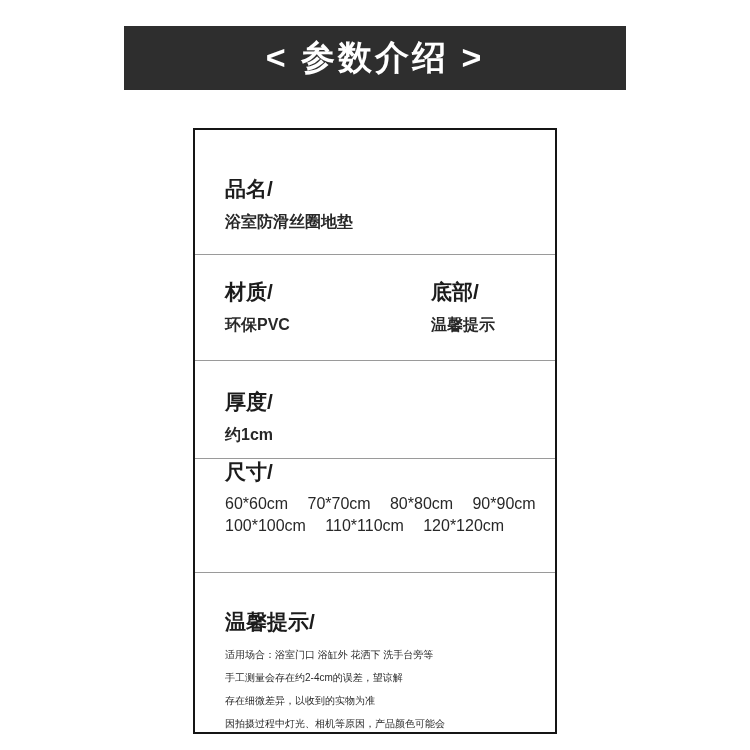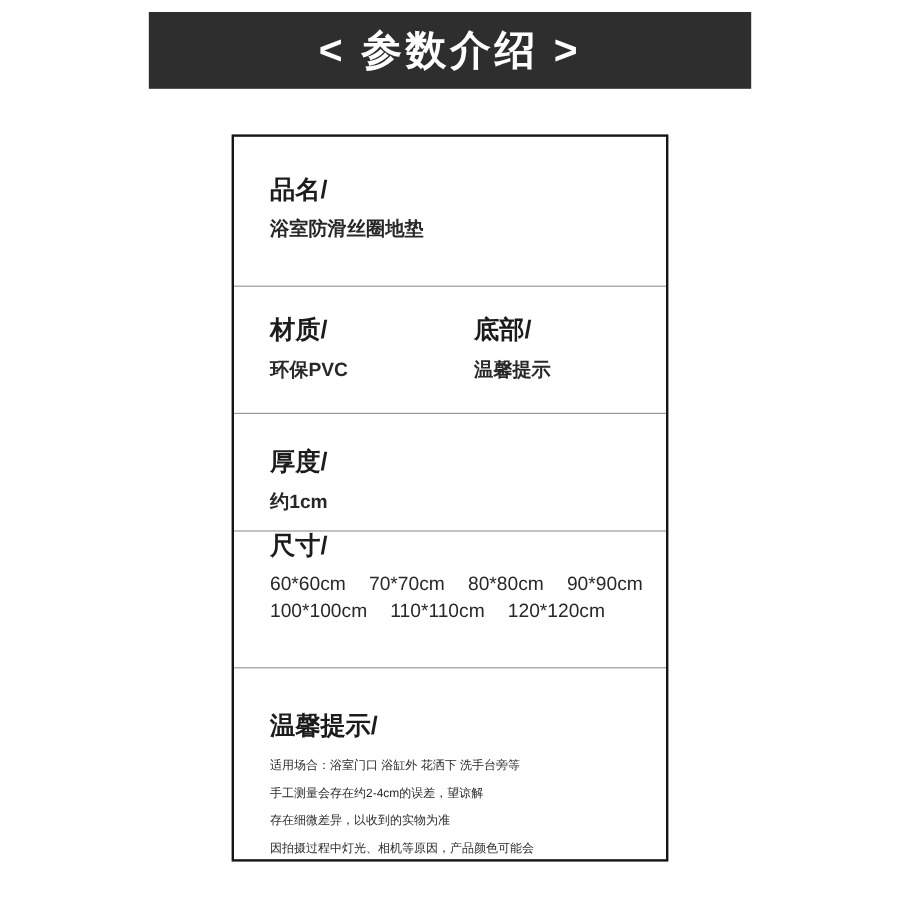--- a/index.html
+++ b/index.html
@@ -11,21 +11,21 @@
     width: 750px;
     height: 750px;
     font-family: "Liberation Sans", "DejaVu Sans", sans-serif;
     color: #222222;
     overflow: hidden;
   }
   
   .banner {
     width: 502px;
     height: 64px;
-    margin: 10px auto 0 auto;
+    margin: 26px auto 0 auto;
     background: #2e2e2e;
     display: flex;
     align-items: center;
     justify-content: center;
   }
   .banner-title {
     color: #ffffff;
     font-size: 34px;
     font-weight: 700;
     letter-spacing: 3px;
@@ -38,22 +38,23 @@
     border: 2px solid #151515;
     box-sizing: border-box;
     background: #ffffff;
   }
   .row {
     box-sizing: border-box;
     padding: 0 16px 0 30px;
   }
   .row + .row {
     border-top: 1px solid #9a9a9a;
+    gap: 36px;
   }
-  .row-pinming { height: 124px; padding-top: 32px; }
+  .row-pinming { height: 124px; padding-top: 46px; }
   .row-caizhi  { height: 106px; padding-top: 24px; }
   .row-houdu   { height: 98px;  padding-top: 28px; }
   .row-chicun  { height: 114px; }
   .row-tips    { height: 160px; padding-top: 36px; }
 
   .param-label {
     font-size: 21px;
     font-weight: 700;
     color: #1c1c1c;
     line-height: 25px;

